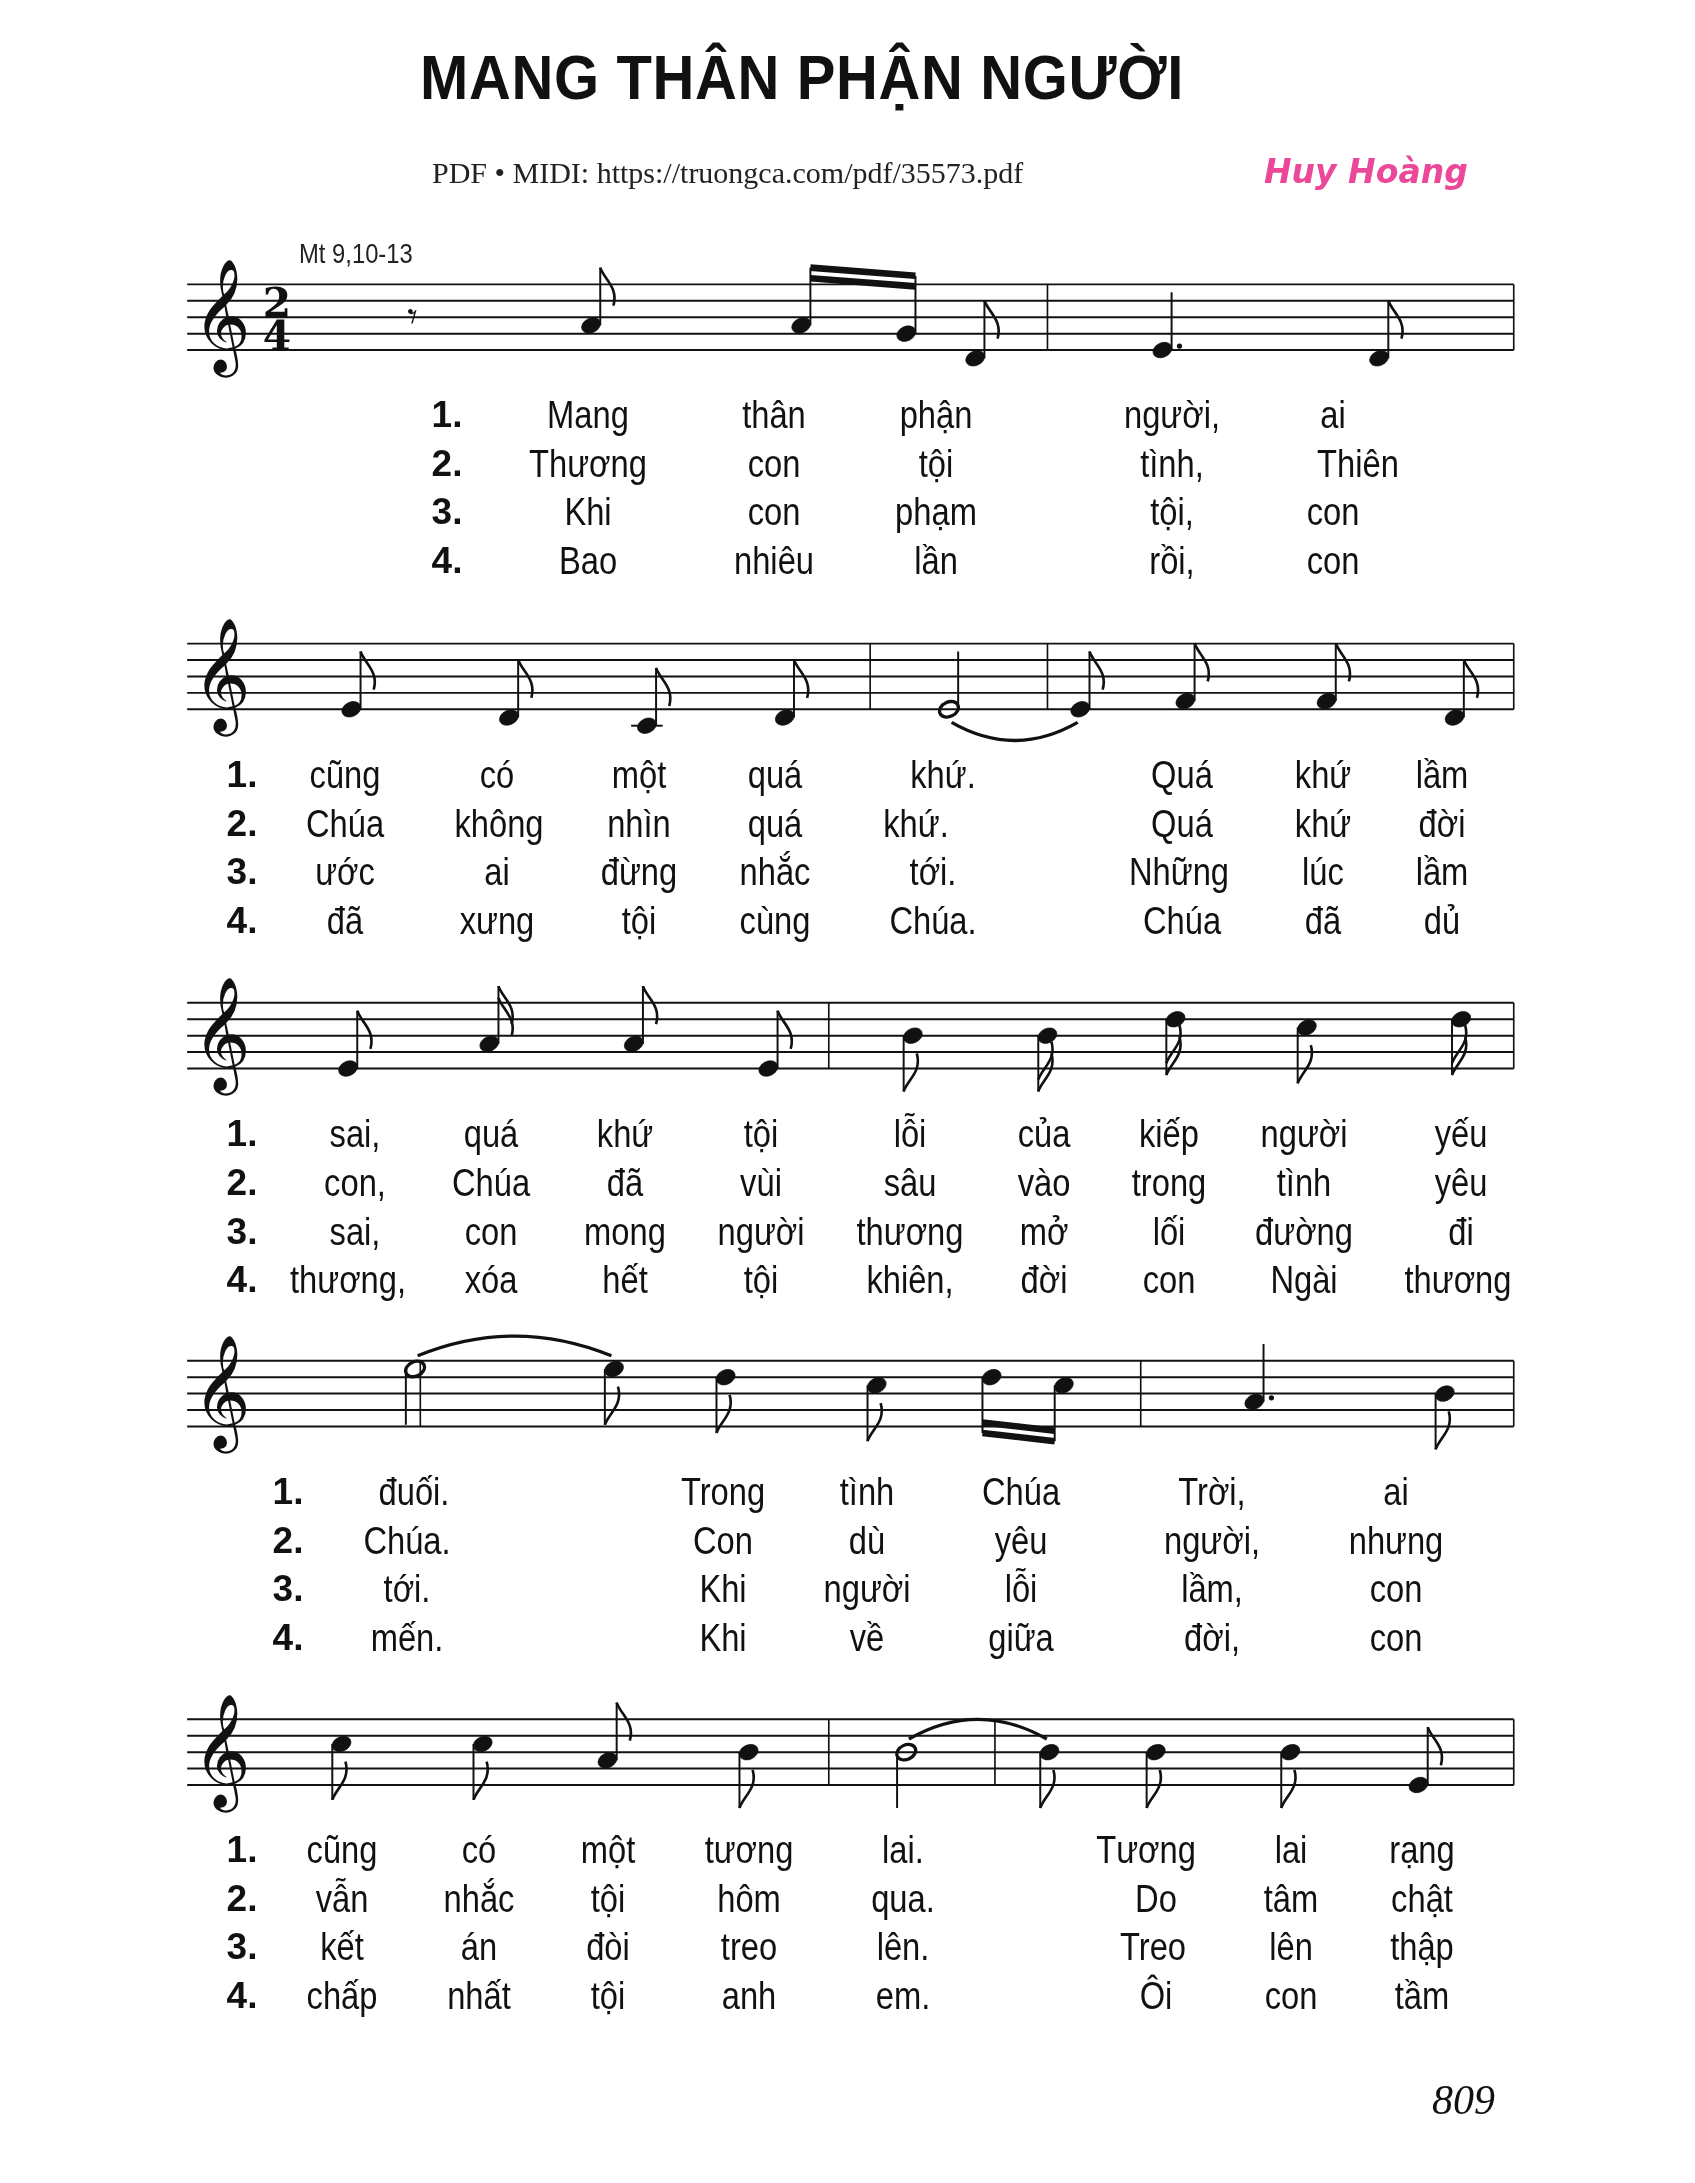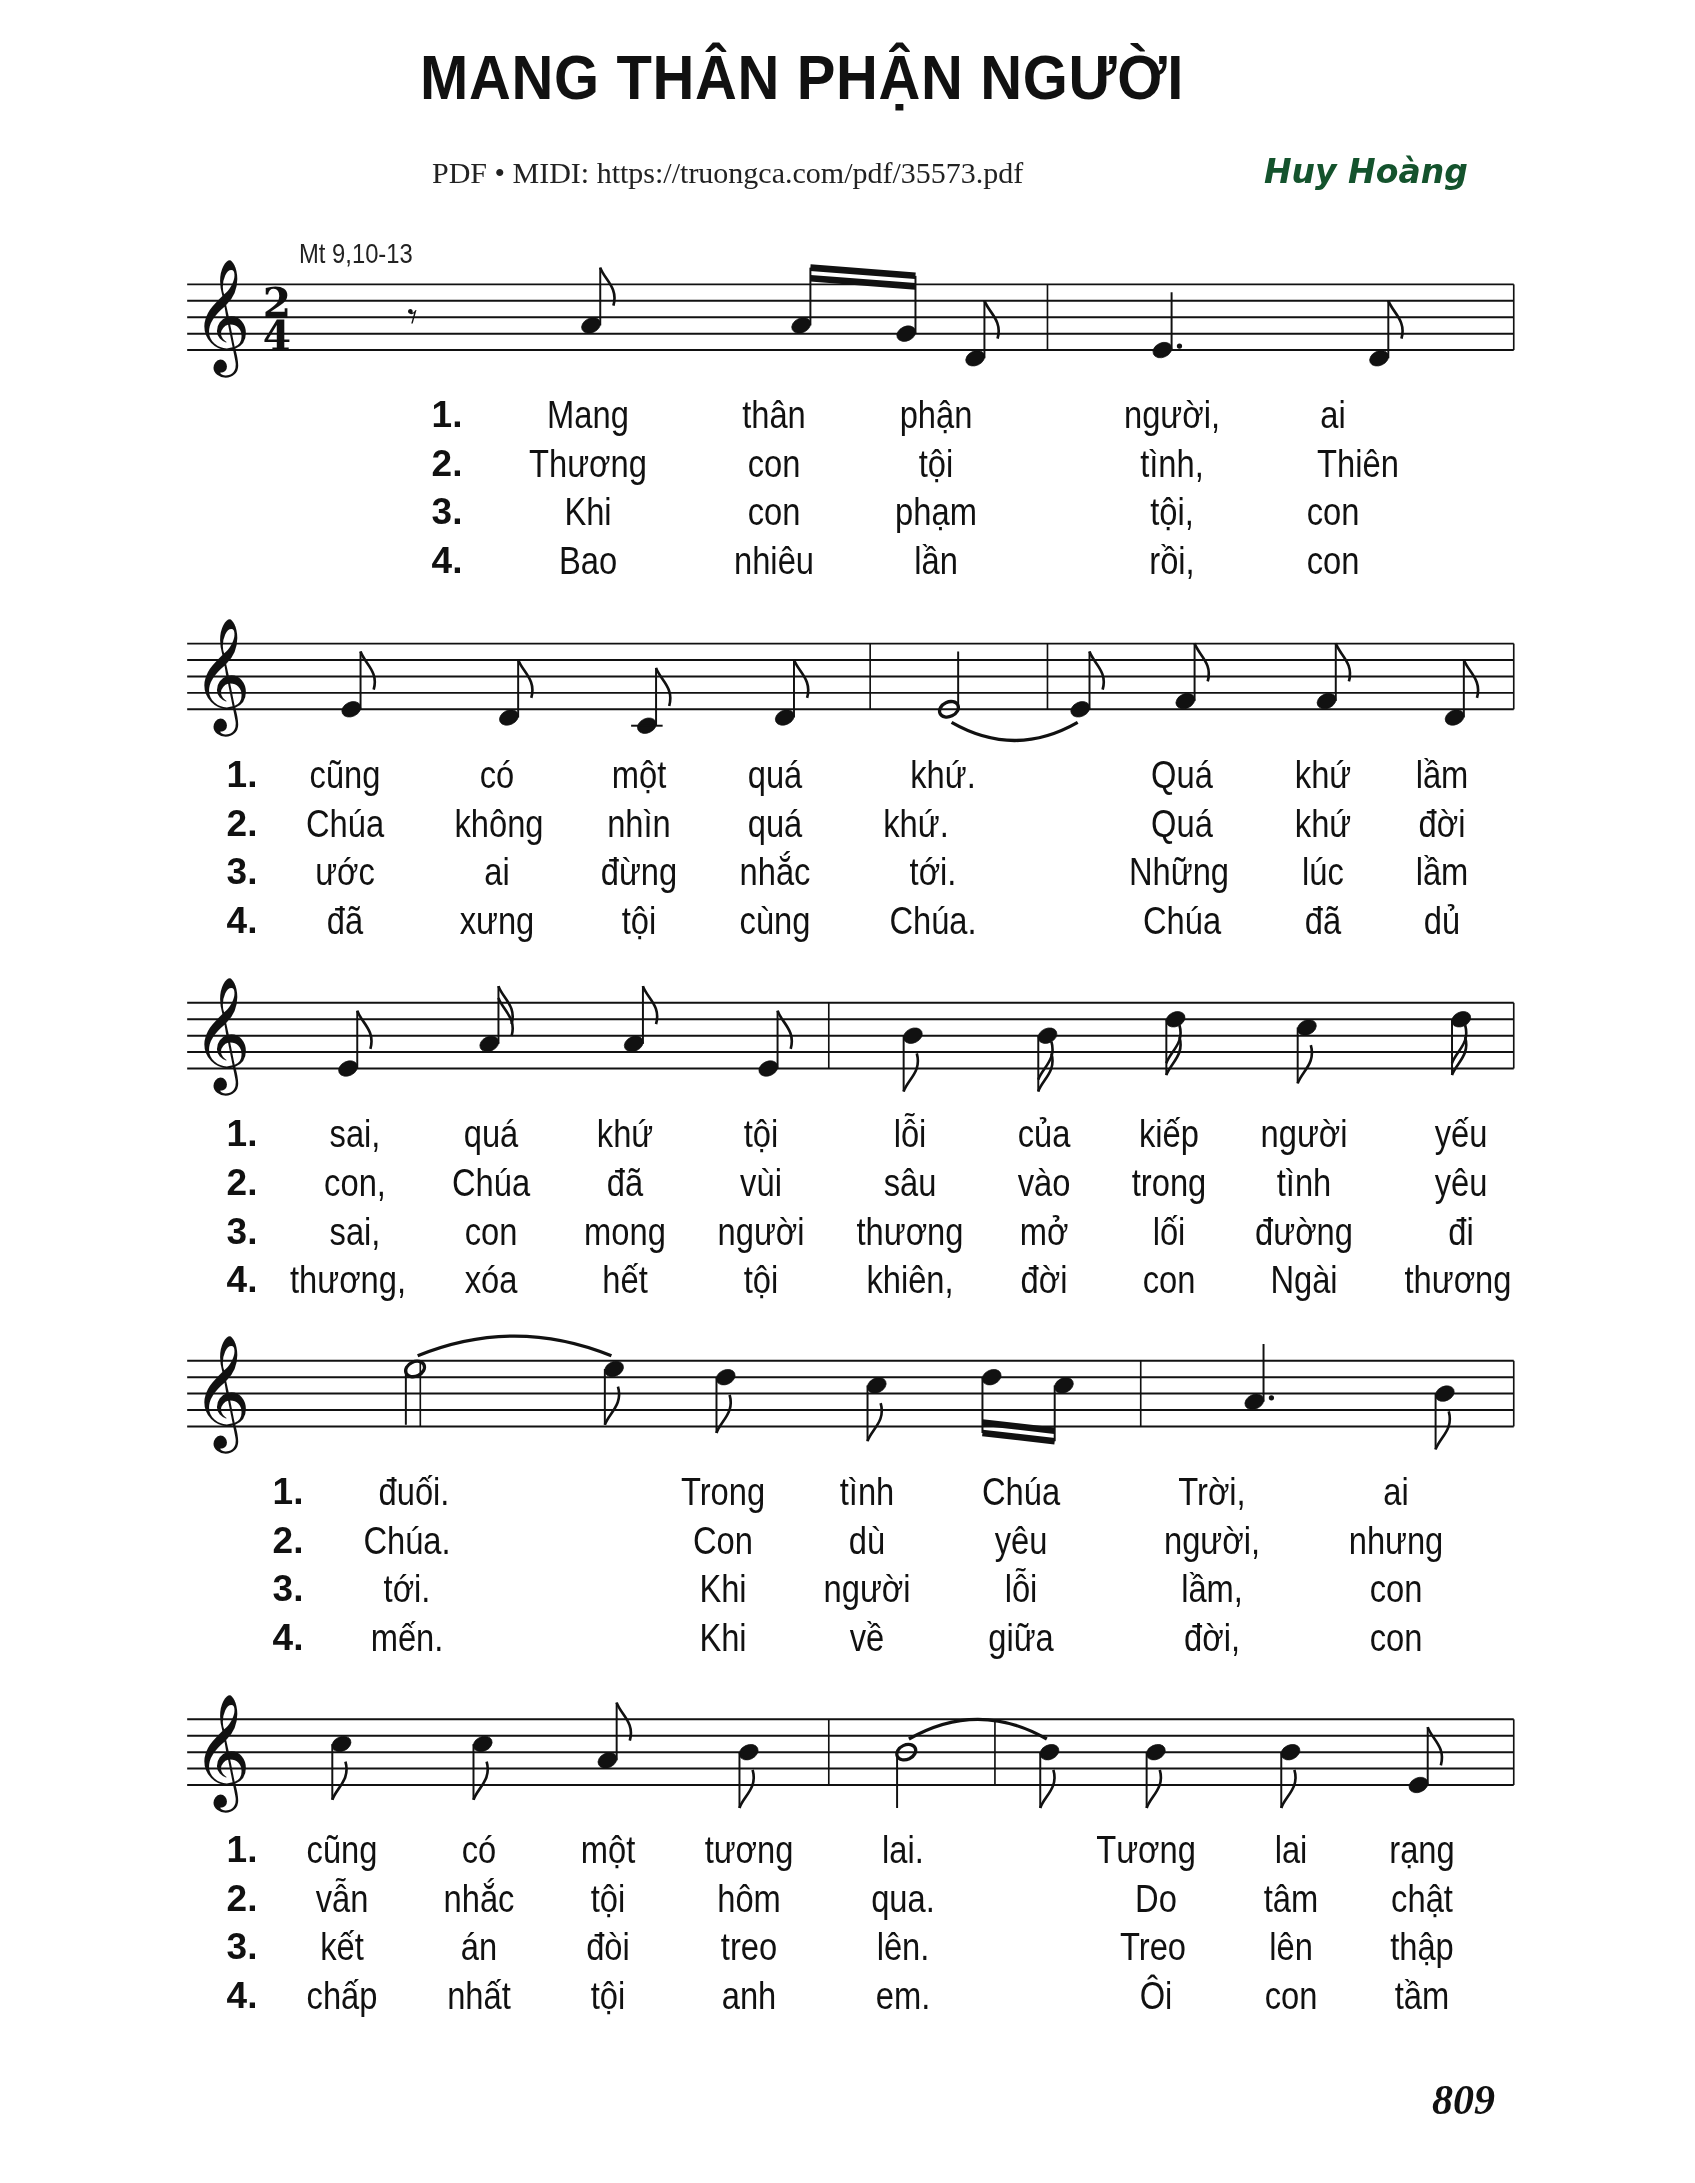--- a/index.html
+++ b/index.html
@@ -1,21 +1,21 @@
 <!DOCTYPE html>
 <html style="font-size:10.5px"><head>
 <meta charset="utf-8">
 <style>
   html, body { margin:0; padding:0; background:#ffffff; }
   body { width:1695px; height:2183px; position:relative; overflow:hidden; font-family:"Liberation Sans", sans-serif; color:#111; }
   .title { position:absolute; left:420px; top:41px; font-family:"Liberation Sans", sans-serif; font-weight:bold; font-size:63px; letter-spacing:0.7px; color:#111; transform:scaleX(0.92); transform-origin:left top; }
   .source { position:absolute; left:432px; top:156px; font-family:"Liberation Serif", serif; font-size:30px; color:#222; }
-  .composer { position:absolute; left:1264px; top:152px; font-family:"DejaVu Sans", sans-serif; font-weight:bold; font-style:italic; font-size:33px; color:#14532d; }
+  .composer { position:absolute; left:1264px; top:152px; font-family:"DejaVu Sans", sans-serif; font-weight:bold; font-style:italic; font-size:33px; color:#ec4899; }
   .ref { position:absolute; left:299px; top:238px; font-family:"Liberation Sans", sans-serif; font-size:28px; color:#222; transform:scaleX(0.85); transform-origin:left top; }
-  .pagenum { position:absolute; left:1432px; top:2076px; font-family:"Liberation Serif", serif; font-weight:bold; font-style:italic; font-size:42px; color:#111; }
+  .pagenum { position:absolute; left:1432px; top:2076px; font-family:"Liberation Serif", serif; font-weight:normal; font-style:italic; font-size:42px; color:#111; }
   svg.music { position:absolute; left:0; top:0; }
   .lyric-block { position:absolute; left:0; top:0; width:1695px; }
   .lyric-row { position:absolute; height:46px; }
   .lyric-word { position:absolute; font-family:"Liberation Sans", sans-serif; font-size:38px; white-space:nowrap; transform:translateX(-50%) scaleX(0.86); color:#111; }
   .verse-num { position:absolute; font-family:"Liberation Sans", sans-serif; font-weight:bold; font-size:37px; transform:translateX(-50%); color:#111; }
 </style>
 </head>
 <body>
 
 <div class="title">MANG THÂN PHẬN NGƯỜI</div>

